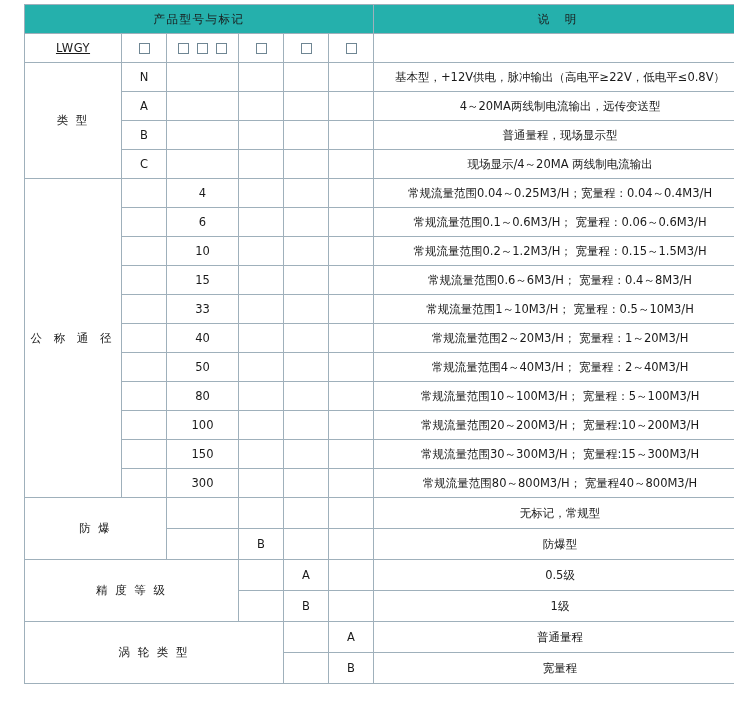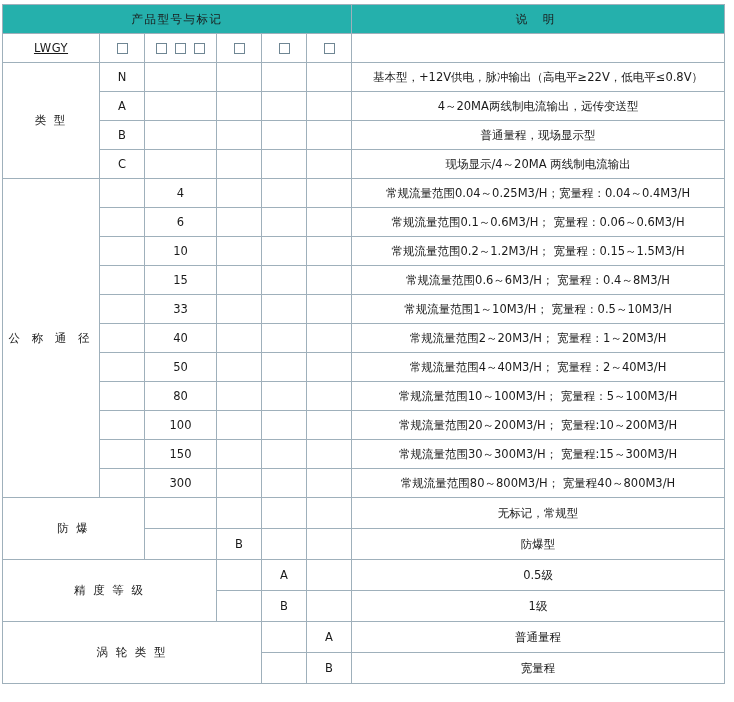--- a/index.html
+++ b/index.html
@@ -12,21 +12,21 @@
     height: 702px;
     font-family: "DejaVu Sans", "Liberation Sans", sans-serif;
     color: #1a1a1a;
     -webkit-font-smoothing: antialiased;
   }
   #sheet {
     width: 734px;
     height: 530px;
     position: relative;
     box-sizing: border-box;
-    padding: 4px 6px 6px 2px;
+    padding: 4px 6px 6px 24px;
   }
   table.spec {
     border-collapse: collapse;
     width: 722px;
     table-layout: fixed;
     margin: 0;
   }
   table.spec td, table.spec th {
     border: 1px solid #9fb0bb;
     padding: 0;

